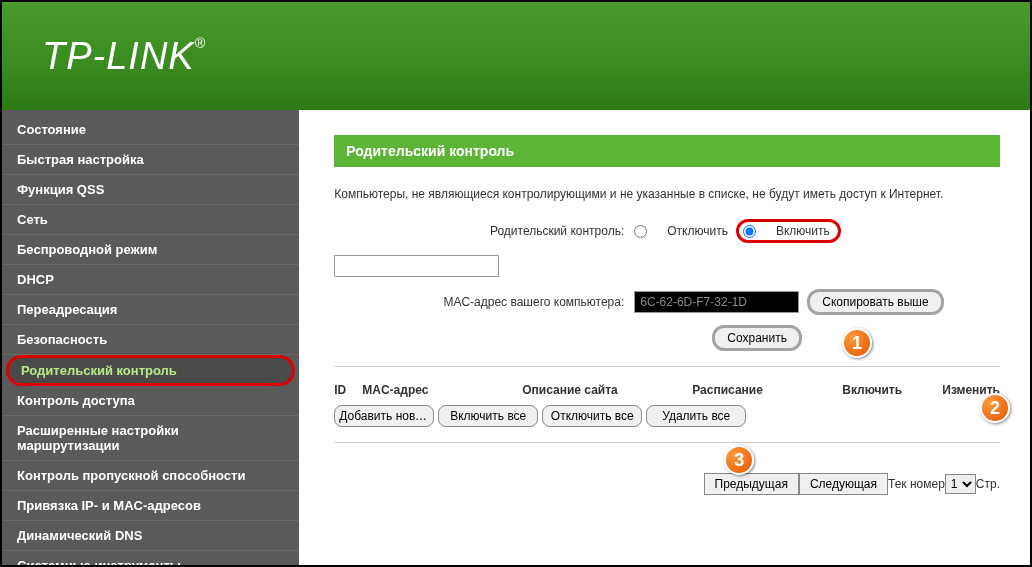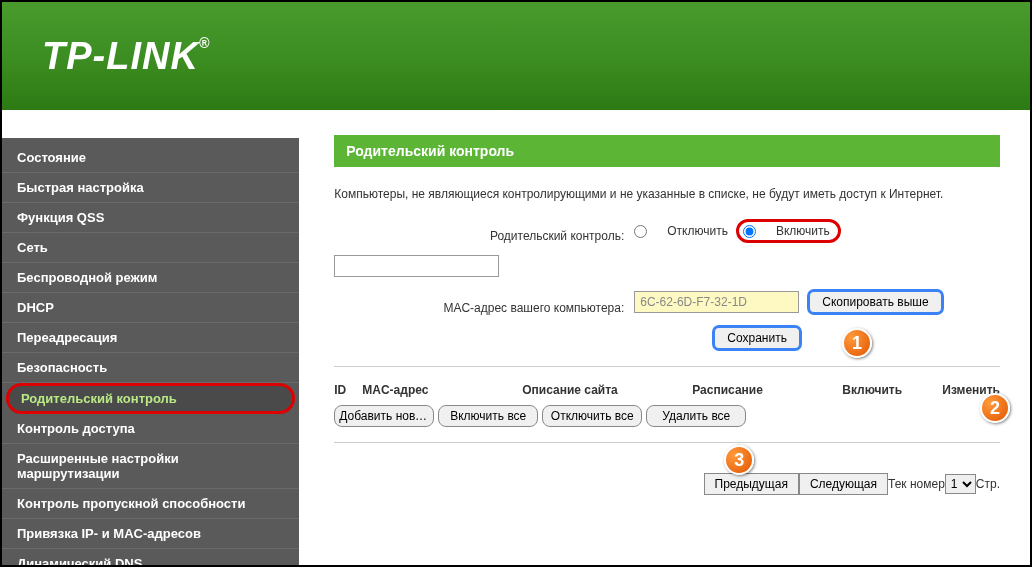--- a/index.html
+++ b/index.html
@@ -1,37 +1,37 @@
 <!DOCTYPE html>
 <html><head>
 <meta charset="utf-8">
 <style>
 * { margin: 0; padding: 0; box-sizing: border-box; }
 body { font-family: Arial, sans-serif; background: #fff; }
 .container { width: 1032px; height: 567px; border: 2px solid #000; position: relative; overflow: hidden; }
 .header { background: linear-gradient(to bottom, #4a9b2e 0%, #3d8e22 50%, #2d7a14 100%); height: 108px; display: flex; align-items: center; padding-left: 40px; }
-.logo { color: #fff; font-size: 38px; font-weight: bold; font-style: italic; letter-spacing: 1px; text-align: center; }
+.logo { color: #fff; font-size: 38px; font-weight: normal; font-style: italic; letter-spacing: 1px; text-align: center; }
 .logo sup { font-size: 14px; vertical-align: top; }
 .body-area { display: flex; height: calc(100% - 108px); }
-.sidebar { width: 320px; background: #5a5a5a; display: flex; flex-direction: column; padding-top: 5px; margin-top: 28px; }
+.sidebar { width: 320px; background: #5a5a5a; display: flex; flex-direction: column; padding-top: 5px; }
 .sidebar-item { color: #fff; font-size: 13px; font-weight: bold; padding: 7px 15px; border-bottom: 1px solid #6a6a6a; cursor: pointer; }
 .sidebar-item.active { background: #4a4a4a; color: #b8e986; border: 3px solid #d00; border-radius: 18px; margin: 0 4px; padding: 5px 12px; }
 .sidebar-spacer { flex: 1; background: #fff; }
 .main { flex: 1; padding: 25px 30px 20px 35px; position: relative; font-size: 12px; color: #333; }
 .panel-title { background: #5cb535; color: #fff; font-size: 14px; font-weight: bold; padding: 8px 12px; margin-bottom: 20px; }
 .info-text { font-size: 12px; color: #333; margin-bottom: 18px; }
-.form-row { display: flex; align-items: flex-end; margin-bottom: 10px; margin-top: 12px; }
+.form-row { display: flex; align-items: center; margin-bottom: 10px; margin-top: 12px; }
 .form-label { width: 300px; text-align: right; padding-right: 10px; font-size: 12px; }
 .form-controls { display: flex; align-items: center; gap: 8px; }
 .radio-group { display: flex; align-items: center; gap: 20px; }
 .radio-group.highlighted { border: 3px solid #d00; border-radius: 12px; padding: 2px 8px 2px 4px; }
 input[type="text"] { border: 1px solid #999; padding: 3px 5px; font-size: 12px; width: 165px; height: 22px; }
-input[type="text"].readonly { background: #fef9c3; color: #888; }
+input[type="text"].readonly { background: #000000; color: #888; }
 button, .btn { background: #f0f0f0; border: 1px solid #888; padding: 3px 10px; font-size: 12px; cursor: pointer; font-family: inherit; }
-.btn.highlighted { border: 3px solid #3b82f6; border-radius: 7px; padding: 3px 12px; }
+.btn.highlighted { border: 3px solid #a3a3a3; border-radius: 12px; padding: 3px 12px; }
 .save-row { display: flex; justify-content: center; margin: 10px 0 5px 0; padding-left: 180px; }
 .divider { border-top: 1px solid #ccc; margin: 15px 0 12px 0; }
 .table-header { display: flex; font-weight: bold; font-size: 12px; padding: 4px 0; }
 .th-id { width: 28px; }
 .th-mac { width: 160px; }
 .th-desc { width: 170px; }
 .th-sched { width: 150px; }
 .th-enable { width: 100px; }
 .th-change { flex: 1; }
 .table-actions { display: flex; gap: 4px; margin-top: 4px; }

